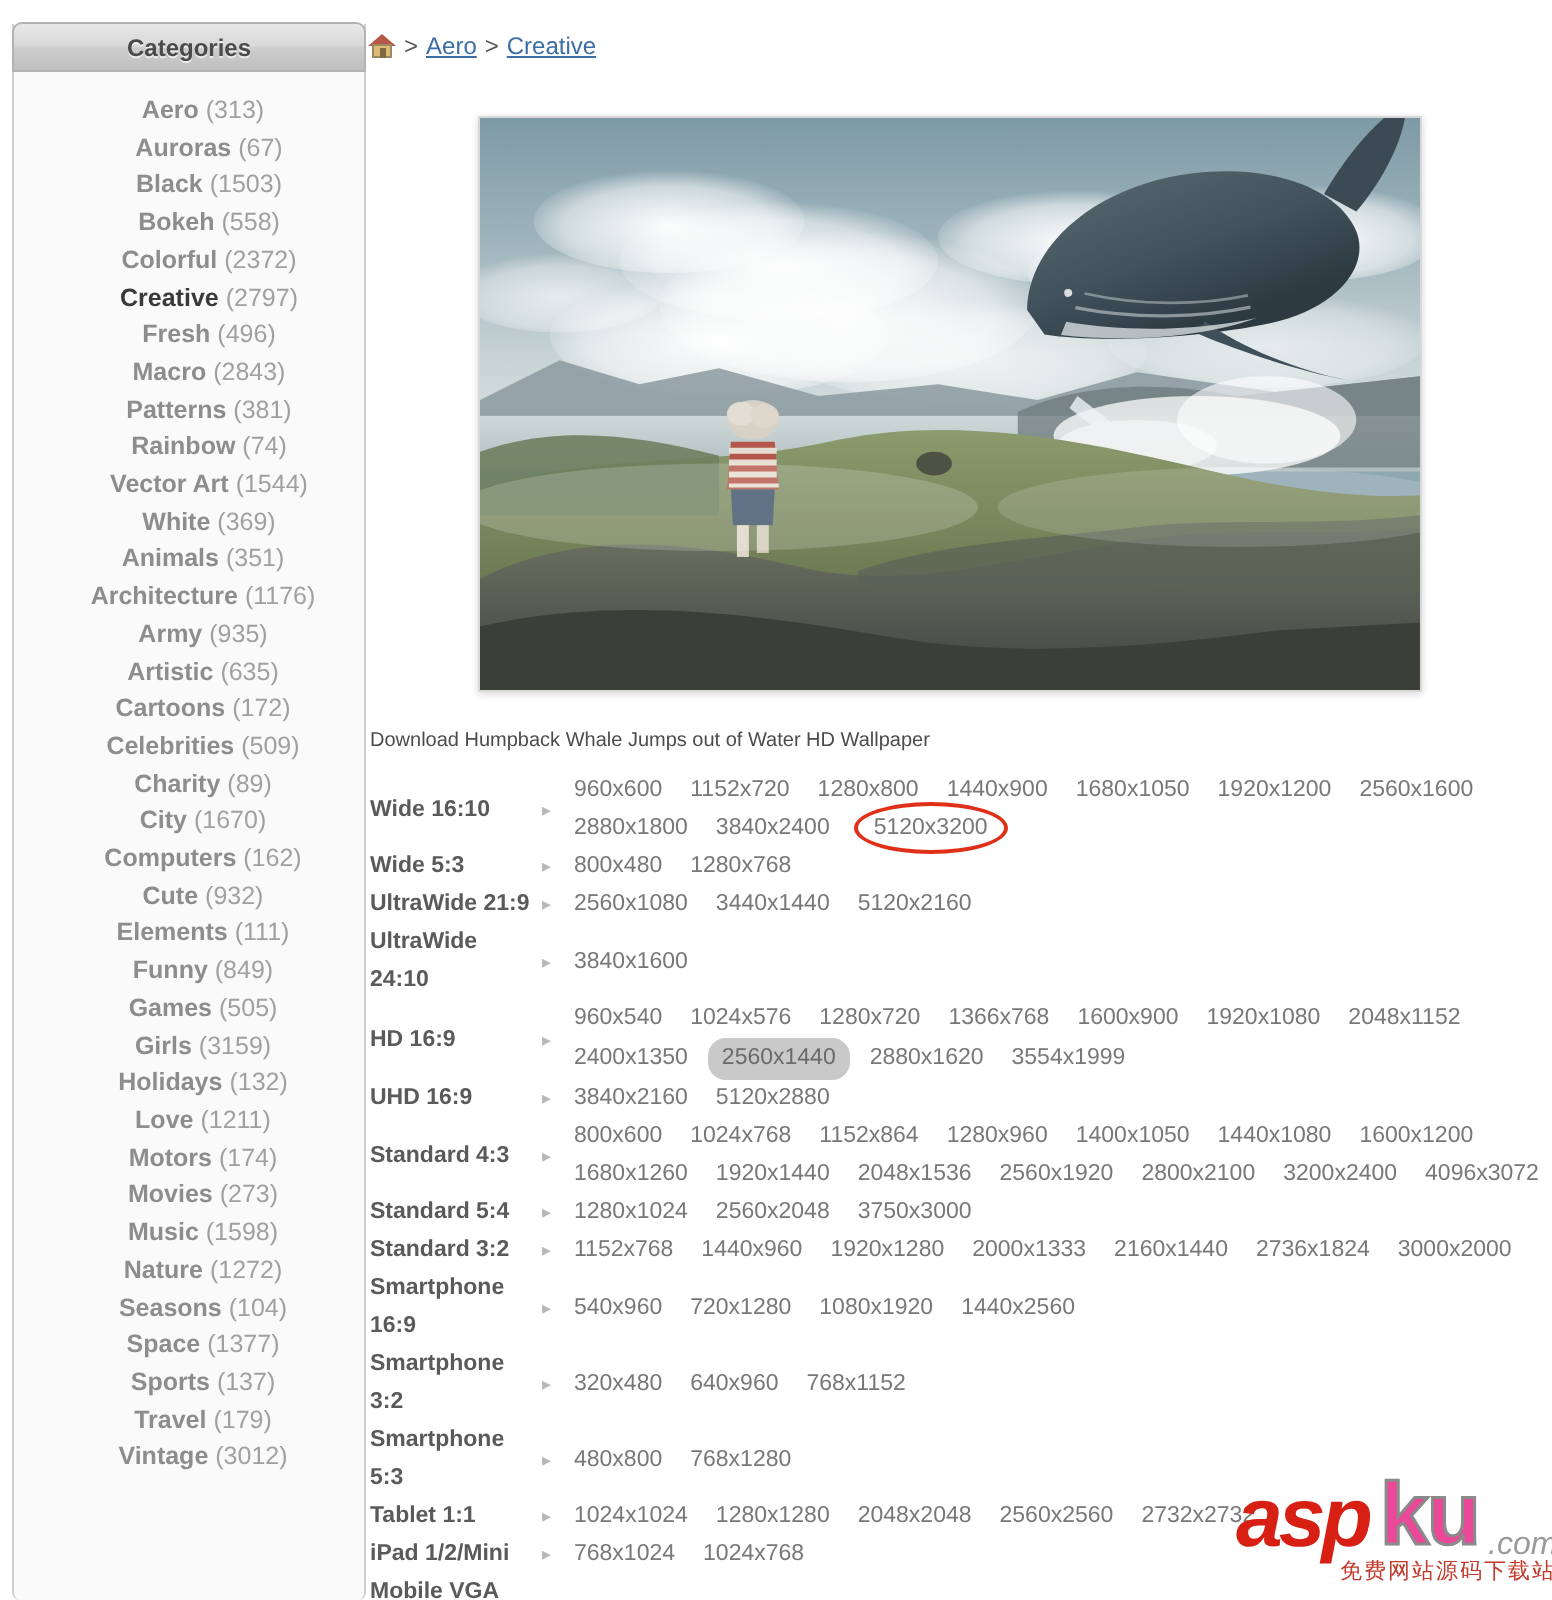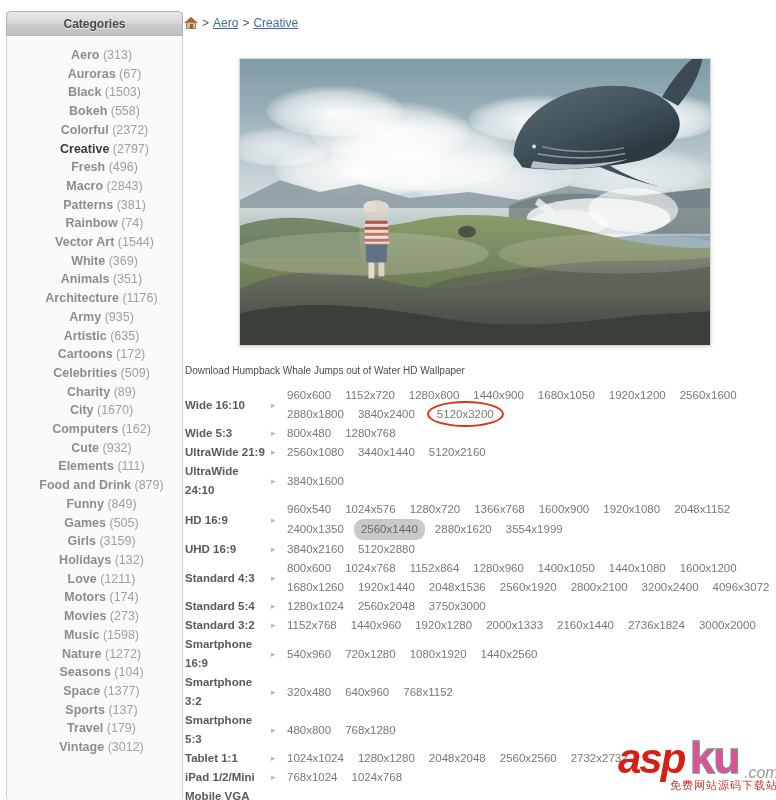--- a/index.html
+++ b/index.html
@@ -284,21 +284,20 @@
       <li class="lvl0"><span class="nm">Architecture</span> <span class="ct">(1176)</span></li>
       <li class="lvl0"><span class="nm">Army</span> <span class="ct">(935)</span></li>
       <li class="lvl0"><span class="nm">Artistic</span> <span class="ct">(635)</span></li>
       <li class="lvl0"><span class="nm">Cartoons</span> <span class="ct">(172)</span></li>
       <li class="lvl0"><span class="nm">Celebrities</span> <span class="ct">(509)</span></li>
       <li class="lvl0"><span class="nm">Charity</span> <span class="ct">(89)</span></li>
       <li class="lvl0"><span class="nm">City</span> <span class="ct">(1670)</span></li>
       <li class="lvl0"><span class="nm">Computers</span> <span class="ct">(162)</span></li>
       <li class="lvl0"><span class="nm">Cute</span> <span class="ct">(932)</span></li>
       <li class="lvl0"><span class="nm">Elements</span> <span class="ct">(111)</span></li>
-      <li class="lvl0"><span class="nm">Food and Drink</span> <span class="ct">(879)</span></li>
       <li class="lvl0"><span class="nm">Funny</span> <span class="ct">(849)</span></li>
       <li class="lvl0"><span class="nm">Games</span> <span class="ct">(505)</span></li>
       <li class="lvl0"><span class="nm">Girls</span> <span class="ct">(3159)</span></li>
       <li class="lvl0"><span class="nm">Holidays</span> <span class="ct">(132)</span></li>
       <li class="lvl0"><span class="nm">Love</span> <span class="ct">(1211)</span></li>
       <li class="lvl0"><span class="nm">Motors</span> <span class="ct">(174)</span></li>
       <li class="lvl0"><span class="nm">Movies</span> <span class="ct">(273)</span></li>
       <li class="lvl0"><span class="nm">Music</span> <span class="ct">(1598)</span></li>
       <li class="lvl0"><span class="nm">Nature</span> <span class="ct">(1272)</span></li>
       <li class="lvl0"><span class="nm">Seasons</span> <span class="ct">(104)</span></li>

